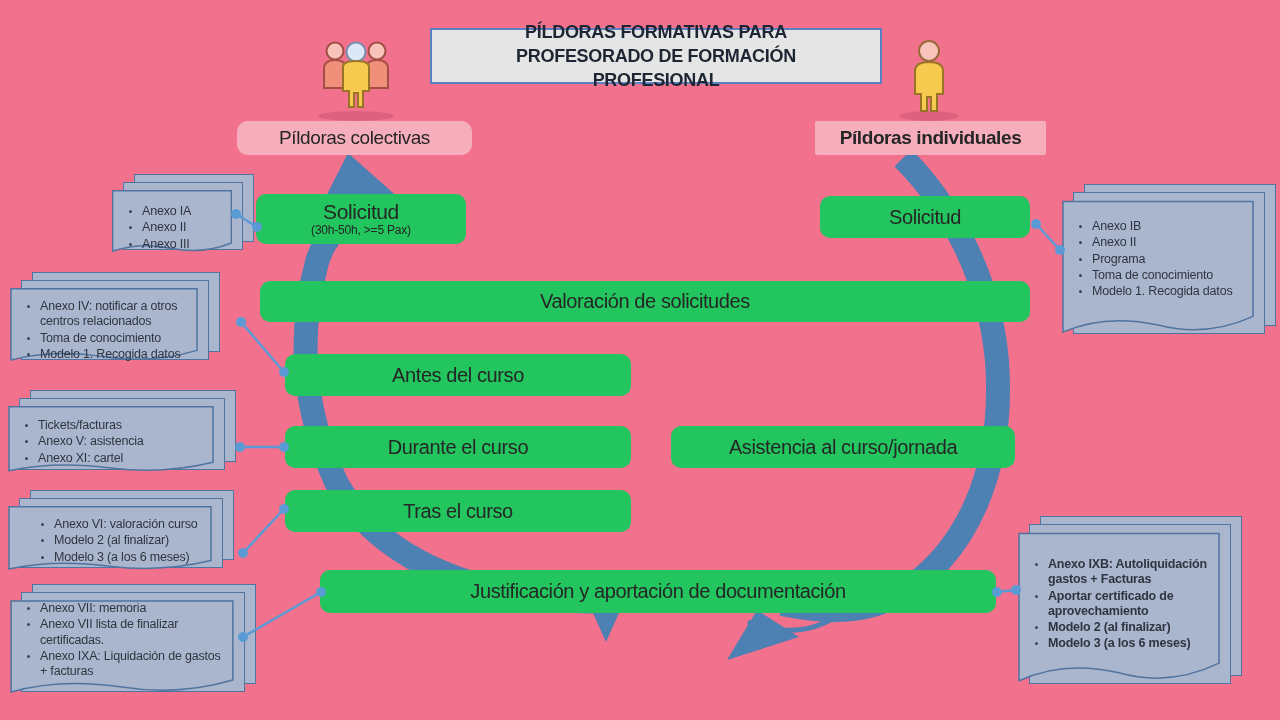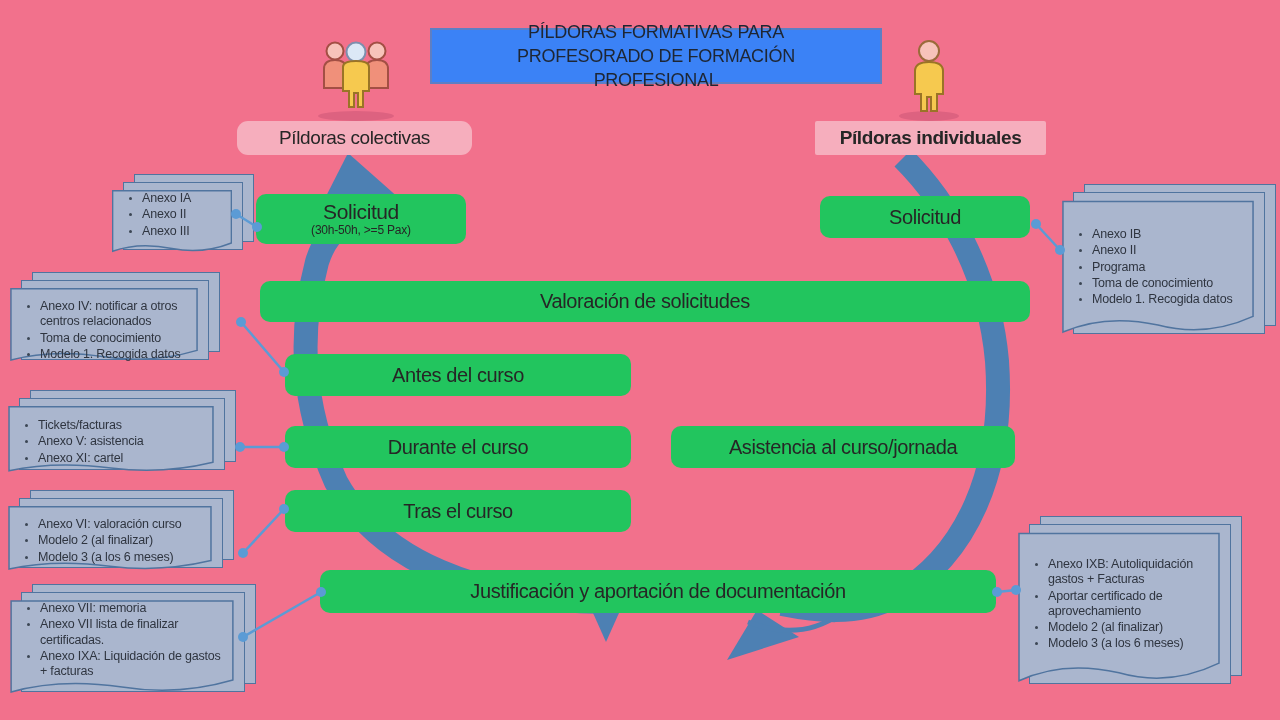--- a/index.html
+++ b/index.html
@@ -8,24 +8,24 @@
     background:#F2718C;
     font-family:"Liberation Sans", sans-serif;
     color:#262626;
   }
   .layer{position:absolute;left:0;top:0;width:1280px;height:720px;pointer-events:none;}
   .z1{z-index:1}.z3{z-index:3}
 
   
   .title-box{
     position:absolute;left:430px;top:28px;width:452px;height:56px;
-    background:#3b82f6;border:2px solid #5D7FC4;box-sizing:border-box;
+    background:#e5e5e5;border:2px solid #5D7FC4;box-sizing:border-box;
     display:flex;align-items:center;justify-content:center;text-align:center;
     font-size:18px;line-height:1.35;letter-spacing:-0.3px;color:#1e2633;
-    padding:0 26px;z-index:2;
+    padding:0 26px;z-index:2;font-weight:bold;
   }
 
   
   .branch-label{
     position:absolute;height:34px;background:#F6AEBD;border-radius:2px;
     display:flex;align-items:center;justify-content:center;
     font-size:19px;letter-spacing:-0.4px;z-index:2;
   }
 
   
@@ -127,21 +127,21 @@
     <span>Justificación y aportación de documentación</span>
   </div>
 
   <div class="doc-stack" style="left:112px;top:190px;width:120px;height:68px;">
     <div class="sheet back b2"></div>
     <div class="sheet back b1"></div>
     <div class="sheet front">
       <svg class="sheet-shape" viewBox="0 0 200 100" preserveAspectRatio="none">
         <path d="M1 1 H199 V78 Q150 95 100 86 Q45 76 1 90 Z"></path>
       </svg>
-      <ul class="doc-list" style="">
+      <ul class="doc-list" style="padding-top:13px;">
           <li>Anexo IA</li>
           <li>Anexo II</li>
           <li>Anexo III</li>
         </ul>
     </div>
   </div>
 
   <div class="doc-stack" style="left:10px;top:288px;width:188px;height:80px;">
     <div class="sheet back b2"></div>
     <div class="sheet back b1"></div>
@@ -172,21 +172,21 @@
     </div>
   </div>
 
   <div class="doc-stack" style="left:8px;top:506px;width:204px;height:70px;">
     <div class="sheet back b2"></div>
     <div class="sheet back b1"></div>
     <div class="sheet front">
       <svg class="sheet-shape" viewBox="0 0 200 100" preserveAspectRatio="none">
         <path d="M1 1 H199 V78 Q150 95 100 86 Q45 76 1 90 Z"></path>
       </svg>
-      <ul class="doc-list" style="padding-top:10px;">
+      <ul class="doc-list" style="padding-top:10px;margin-left:16px;">
           <li>Anexo VI: valoración curso</li>
           <li>Modelo 2 (al finalizar)</li>
           <li>Modelo 3 (a los 6 meses)</li>
         </ul>
     </div>
   </div>
 
   <div class="doc-stack" style="left:10px;top:600px;width:224px;height:100px;">
     <div class="sheet back b2"></div>
     <div class="sheet back b1"></div>
@@ -202,31 +202,31 @@
     </div>
   </div>
 
   <div class="doc-stack" style="left:1062px;top:200px;width:192px;height:142px;">
     <div class="sheet back b2"></div>
     <div class="sheet back b1"></div>
     <div class="sheet front">
       <svg class="sheet-shape" viewBox="0 0 200 100" preserveAspectRatio="none">
         <path d="M1 1 H199 V82 Q150 97 100 88 Q45 80 1 93 Z"></path>
       </svg>
-      <ul class="doc-list" style="padding-top:26px;">
+      <ul class="doc-list" style="padding-top:18px;">
           <li>Anexo IB</li>
           <li>Anexo II</li>
           <li>Programa</li>
           <li>Toma de conocimiento</li>
           <li>Modelo 1. Recogida datos</li>
         </ul>
     </div>
   </div>
 
-  <div class="doc-stack" style="left:1018px;top:532px;width:202px;height:160px;">
+  <div class="doc-stack" style="left:1018px;top:532px;width:202px;height:160px;font-weight:bold;">
     <div class="sheet back b2"></div>
     <div class="sheet back b1"></div>
     <div class="sheet front">
       <svg class="sheet-shape" viewBox="0 0 200 100" preserveAspectRatio="none">
         <path d="M1 1 H199 V82 Q150 97 100 88 Q45 80 1 93 Z"></path>
       </svg>
       <ul class="doc-list" style="padding-top:24px;">
           <li>Anexo IXB: Autoliquidación gastos + Facturas</li>
           <li>Aportar certificado de aprovechamiento</li>
           <li>Modelo 2 (al finalizar)</li>

